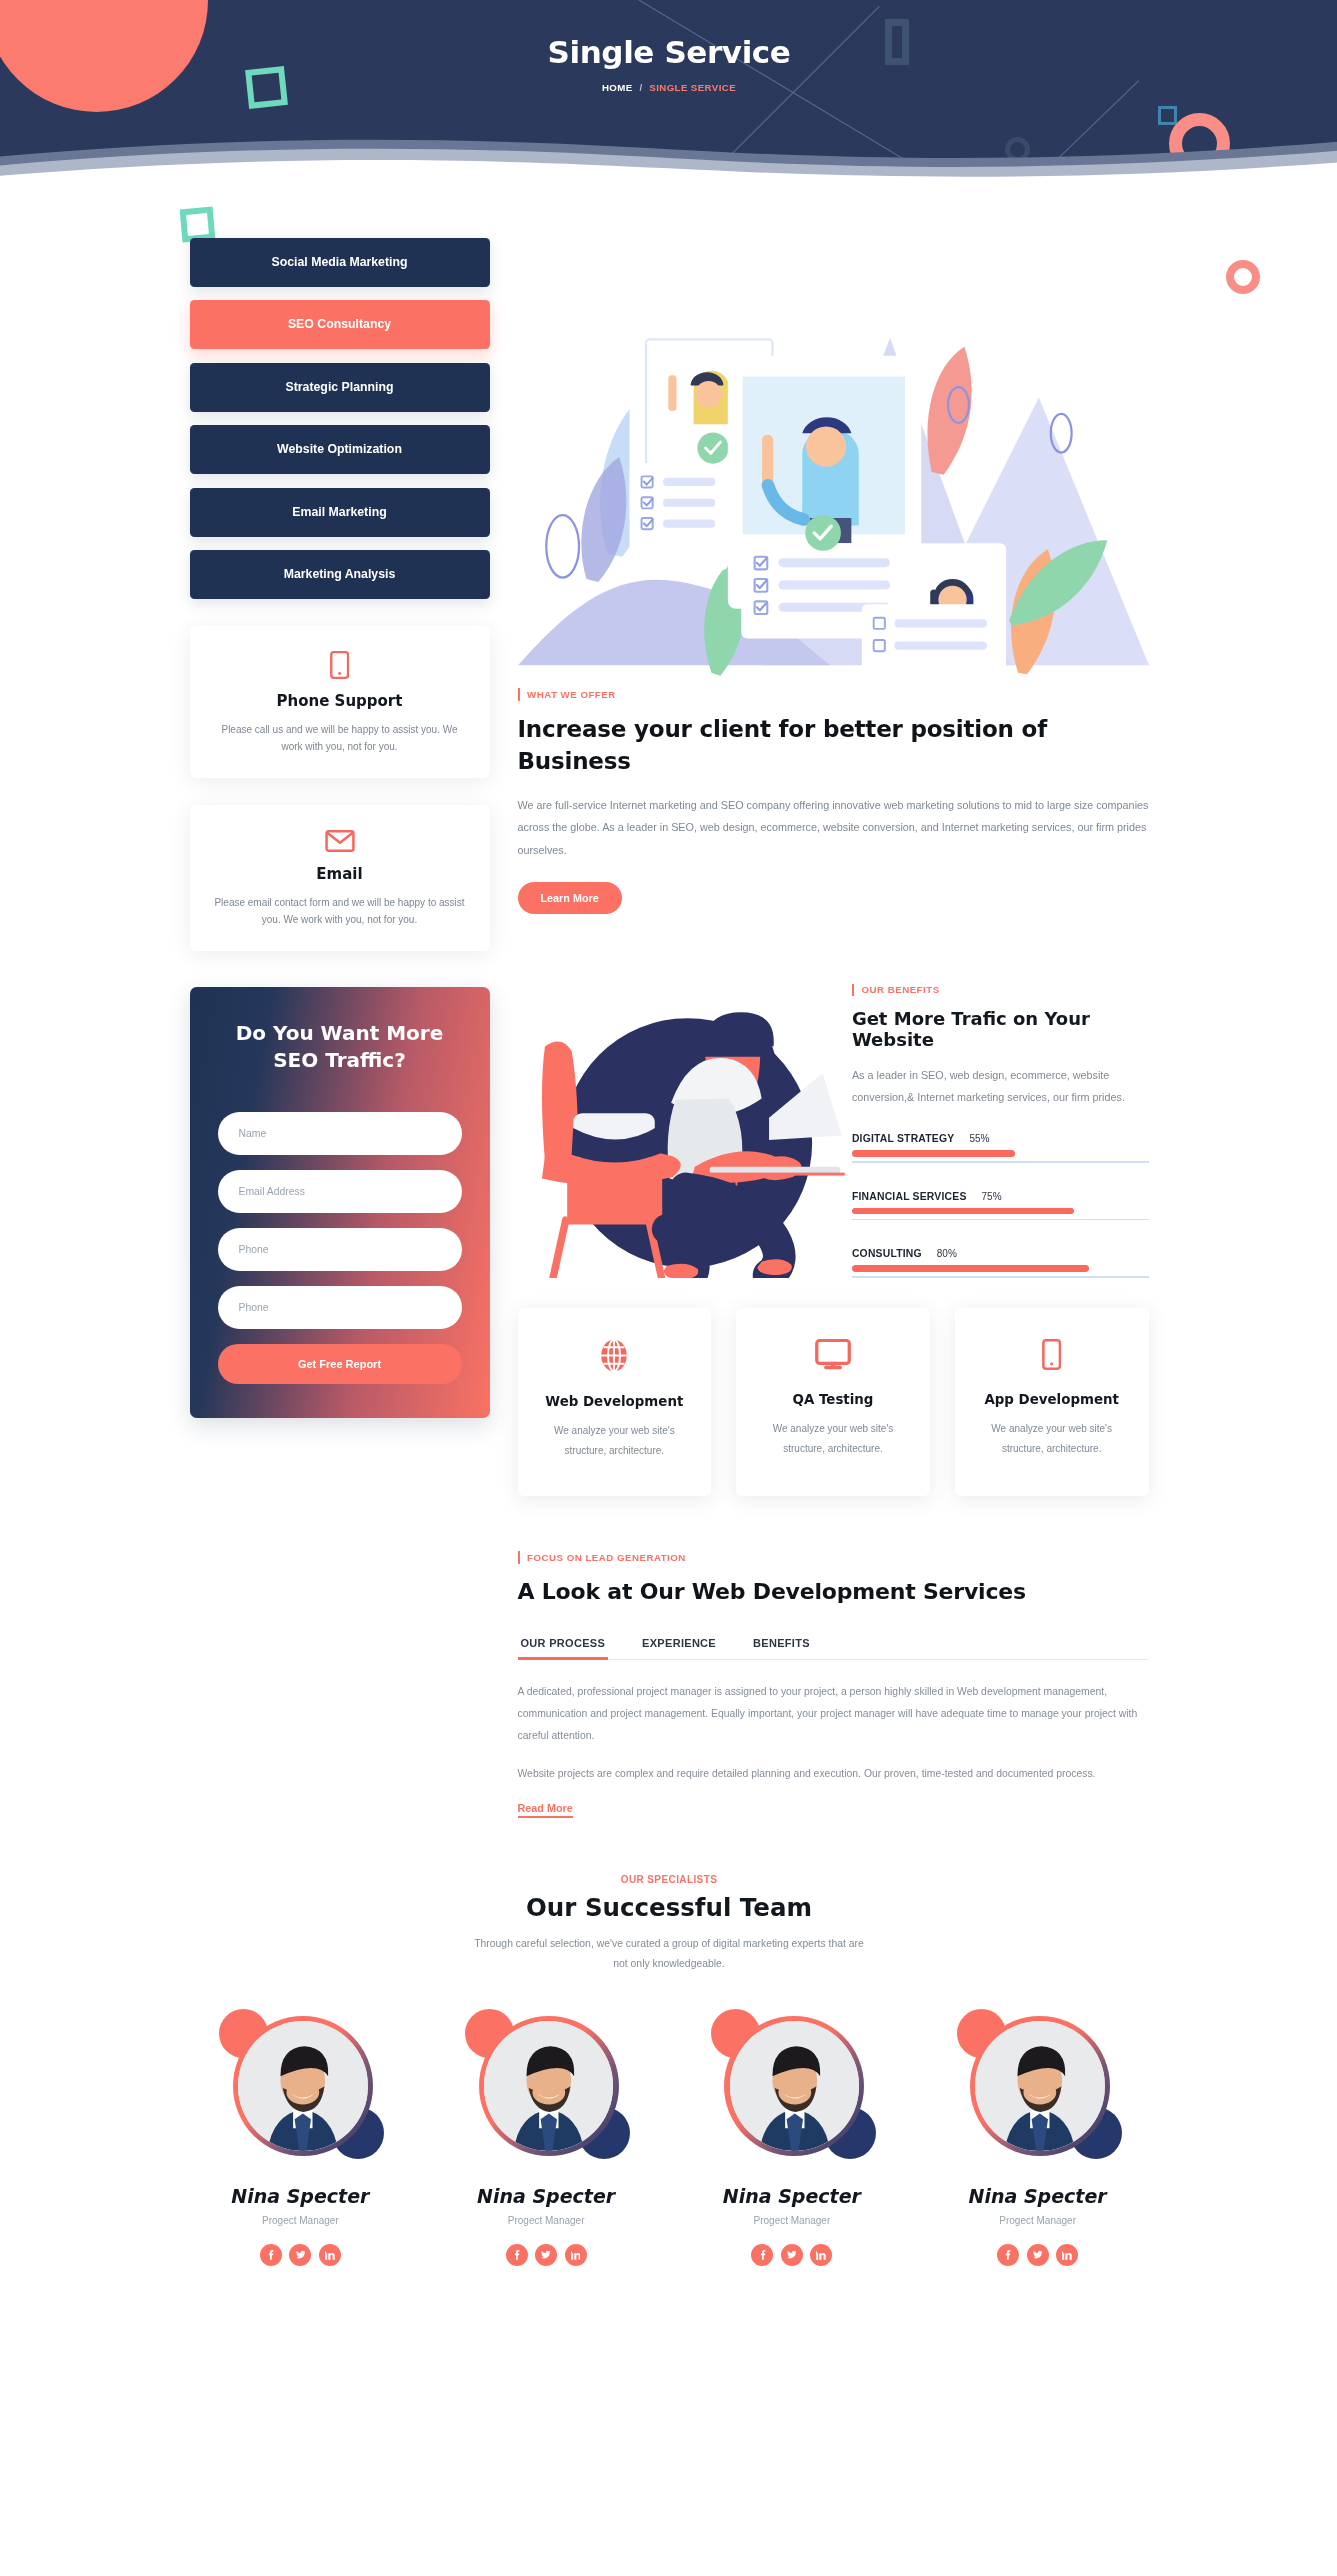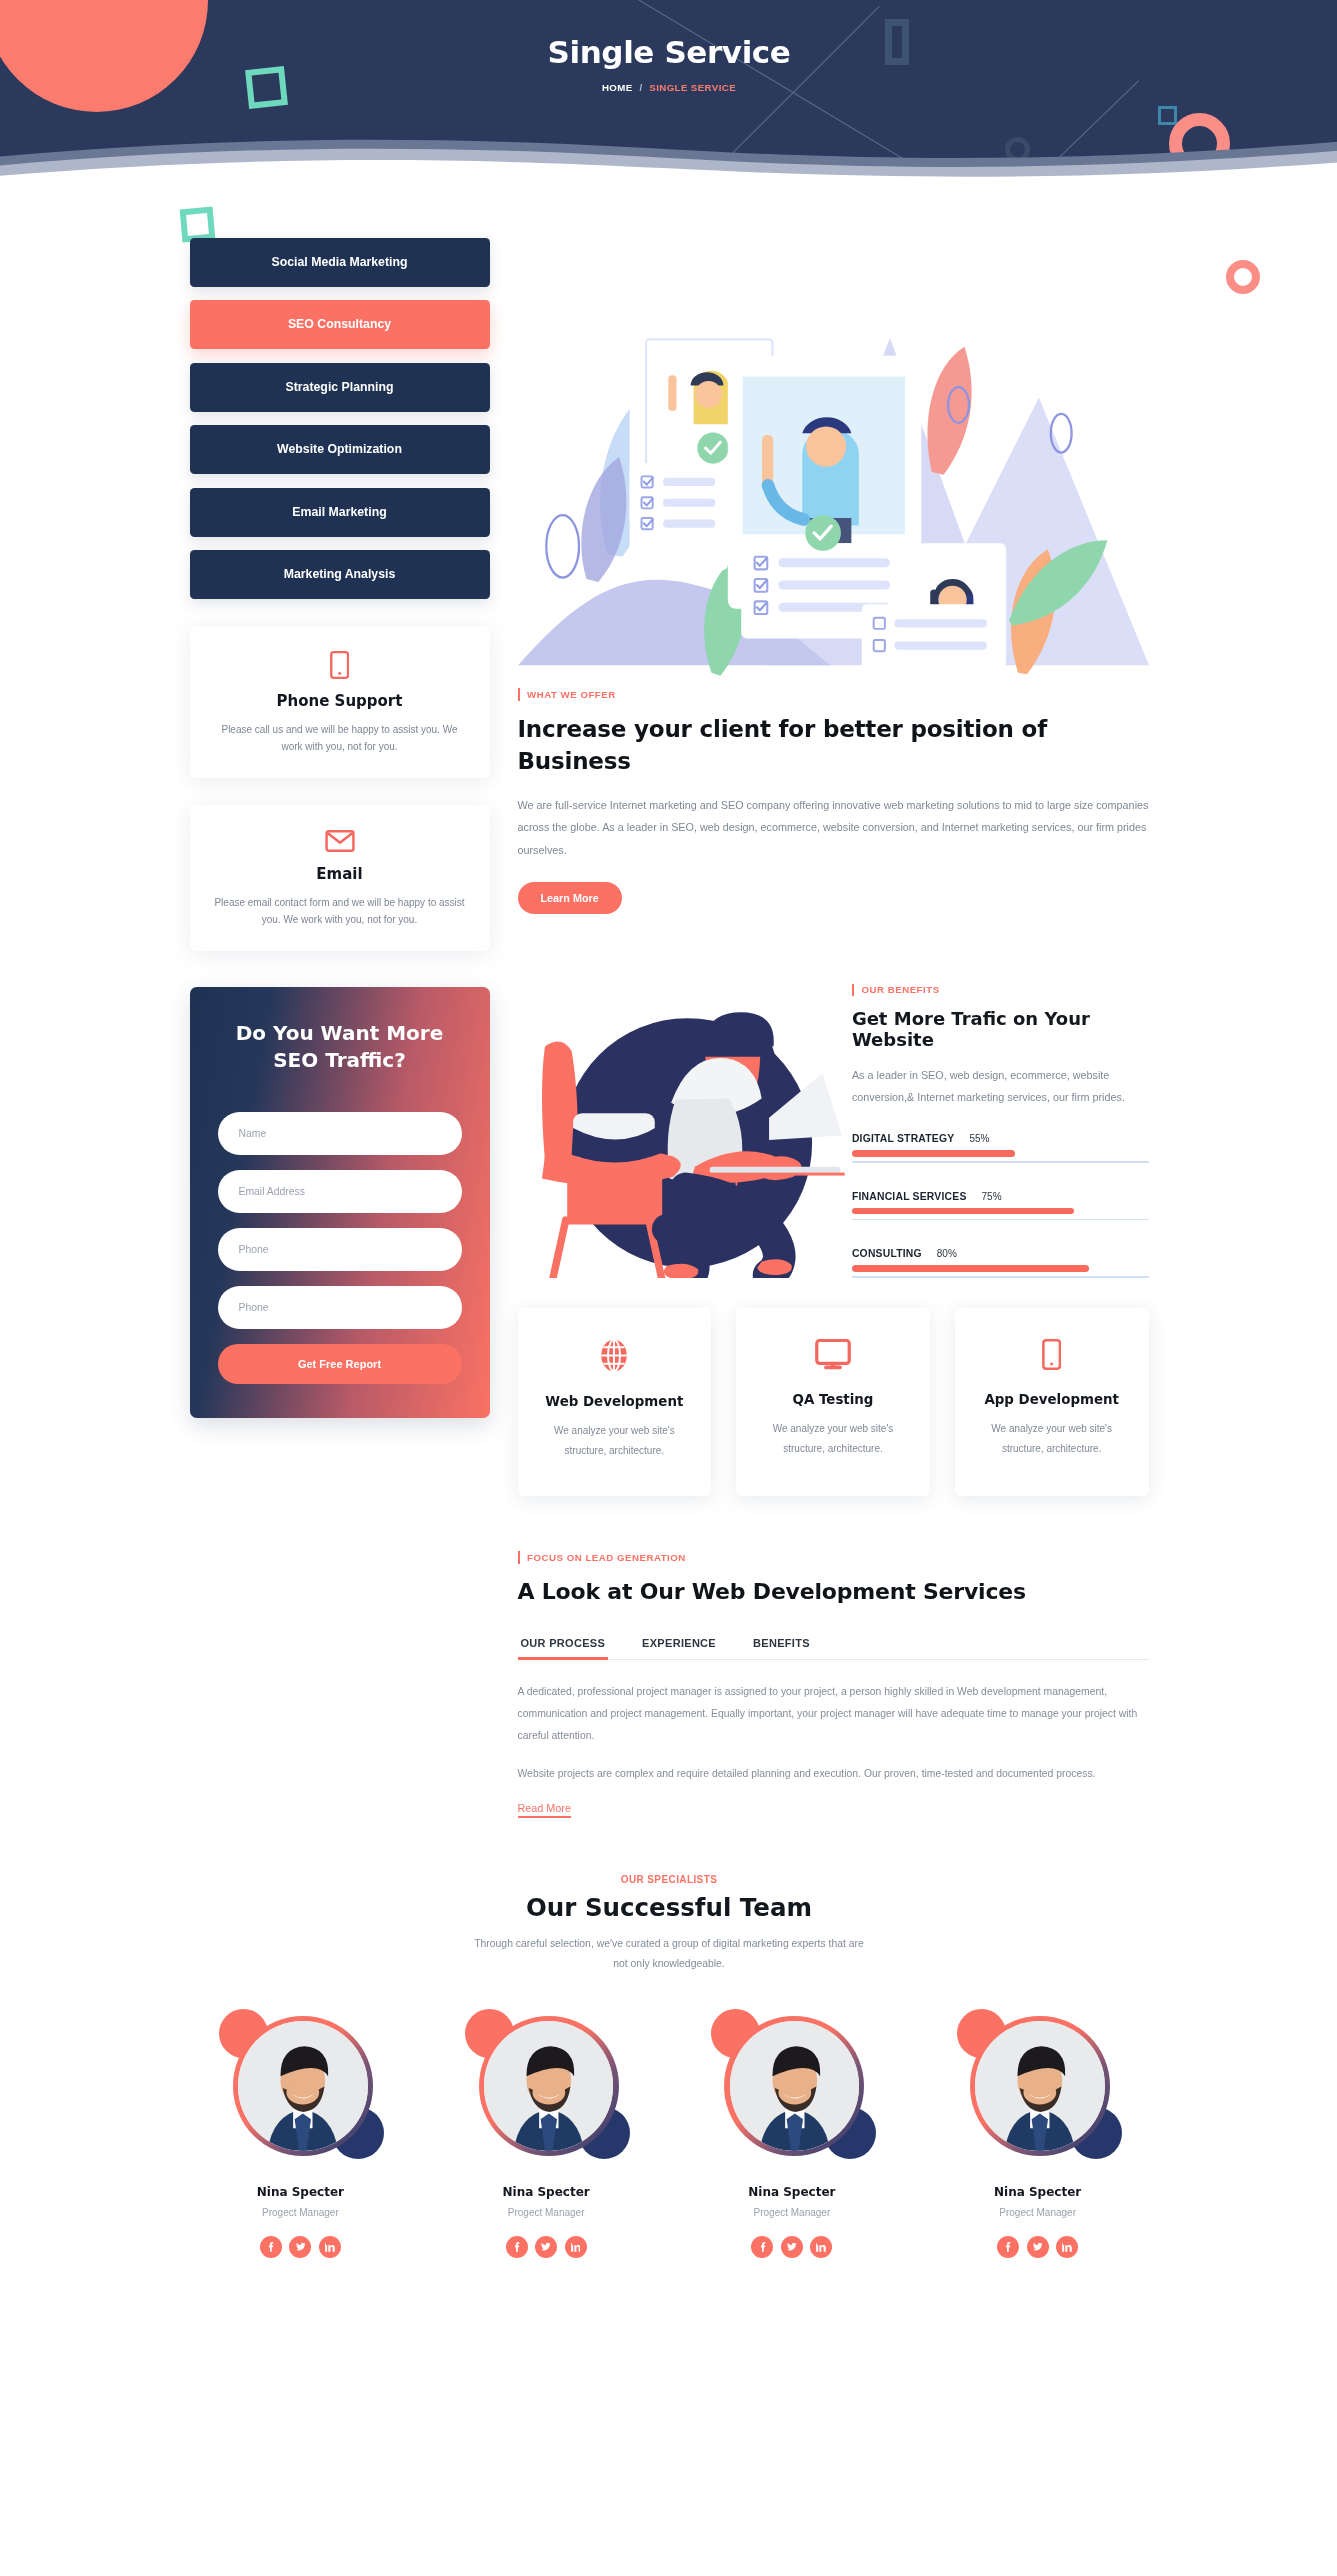--- a/index.html
+++ b/index.html
@@ -151,21 +151,21 @@
     padding:0 3px 9.7px; font-size:11px; font-weight:600; color:#2e3642;
     letter-spacing:0.3px; cursor:pointer; position:relative; background:none; border:none;
     font-family:"Liberation Sans",sans-serif;
   }
   .tab.active::after {
     content:""; position:absolute; left:0; right:0; bottom:-0.7px; height:2.2px; background:#f9695c;
   }
   .tab-body { padding-top:21px; }
   .tab-body p { font-size:10.4px; line-height:2.1; color:#858d98; margin-bottom:16.4px; }
   .read-more {
-    display:inline-block; color:#fb7265; font-size:10.8px; font-weight:normal;
+    display:inline-block; color:#fb7265; font-size:10.8px; font-weight:bold;
     border-bottom:2.2px solid #fb7265; padding-bottom:2.2px; text-decoration:none; cursor:pointer;
   }
 
   
   .team { width:959px; margin:56px auto 0; text-align:center; position:relative; }
   .team-eyebrow { color:#fb7265; font-size:10px; font-weight:bold; letter-spacing:0.4px; }
   .team-h {
     font-family:"DejaVu Sans",sans-serif; font-size:24.5px; font-weight:bold;
     color:#13171e; margin:7.4px 0 12px;
   }
@@ -174,21 +174,21 @@
   .member { flex:1; text-align:center; }
   .m-ava { position:relative; width:147px; height:147px; margin:0 auto 25px; }
   .m-dot-tl { position:absolute; left:-7.4px; top:-4.5px; width:49px; height:49px; background:#fb7265; border-radius:50%; }
   .m-dot-br { position:absolute; right:-10.4px; bottom:1.5px; width:52px; height:52px; background:#26386b; border-radius:50%; }
   .m-ring {
     position:absolute; left:6px; top:3px; width:140px; height:140px; border-radius:50%;
     background:linear-gradient(135deg,#fb7265 0%,#fb7265 42%,#7a5575 66%,#26386b 100%);
     padding:5.2px;
   }
   .m-photo { width:100%; height:100%; border-radius:50%; overflow:hidden; position:relative; background:#e9eaec; }
-  .m-name { font-family:"DejaVu Sans",sans-serif; font-size:12px; font-weight:bold; color:#13171e; margin-bottom:7.4px; }
+  .m-name { font-family:"DejaVu Sans",sans-serif; font-size:19px; font-weight:bold; color:#13171e; margin-bottom:7.4px;font-style:italic; }
   .m-role { font-size:10px; color:#9aa2ad; margin-bottom:18px; }
   .m-social { display:flex; justify-content:center; gap:7.4px; }
   .soc {
     width:22px; height:22px; border-radius:50%; background:#fb7265; color:#fff;
     display:flex; align-items:center; justify-content:center; cursor:pointer;
   }
   .soc svg { width:9.7px; height:9.7px; fill:#fff; }
 </style>
 </head>
 <body>

